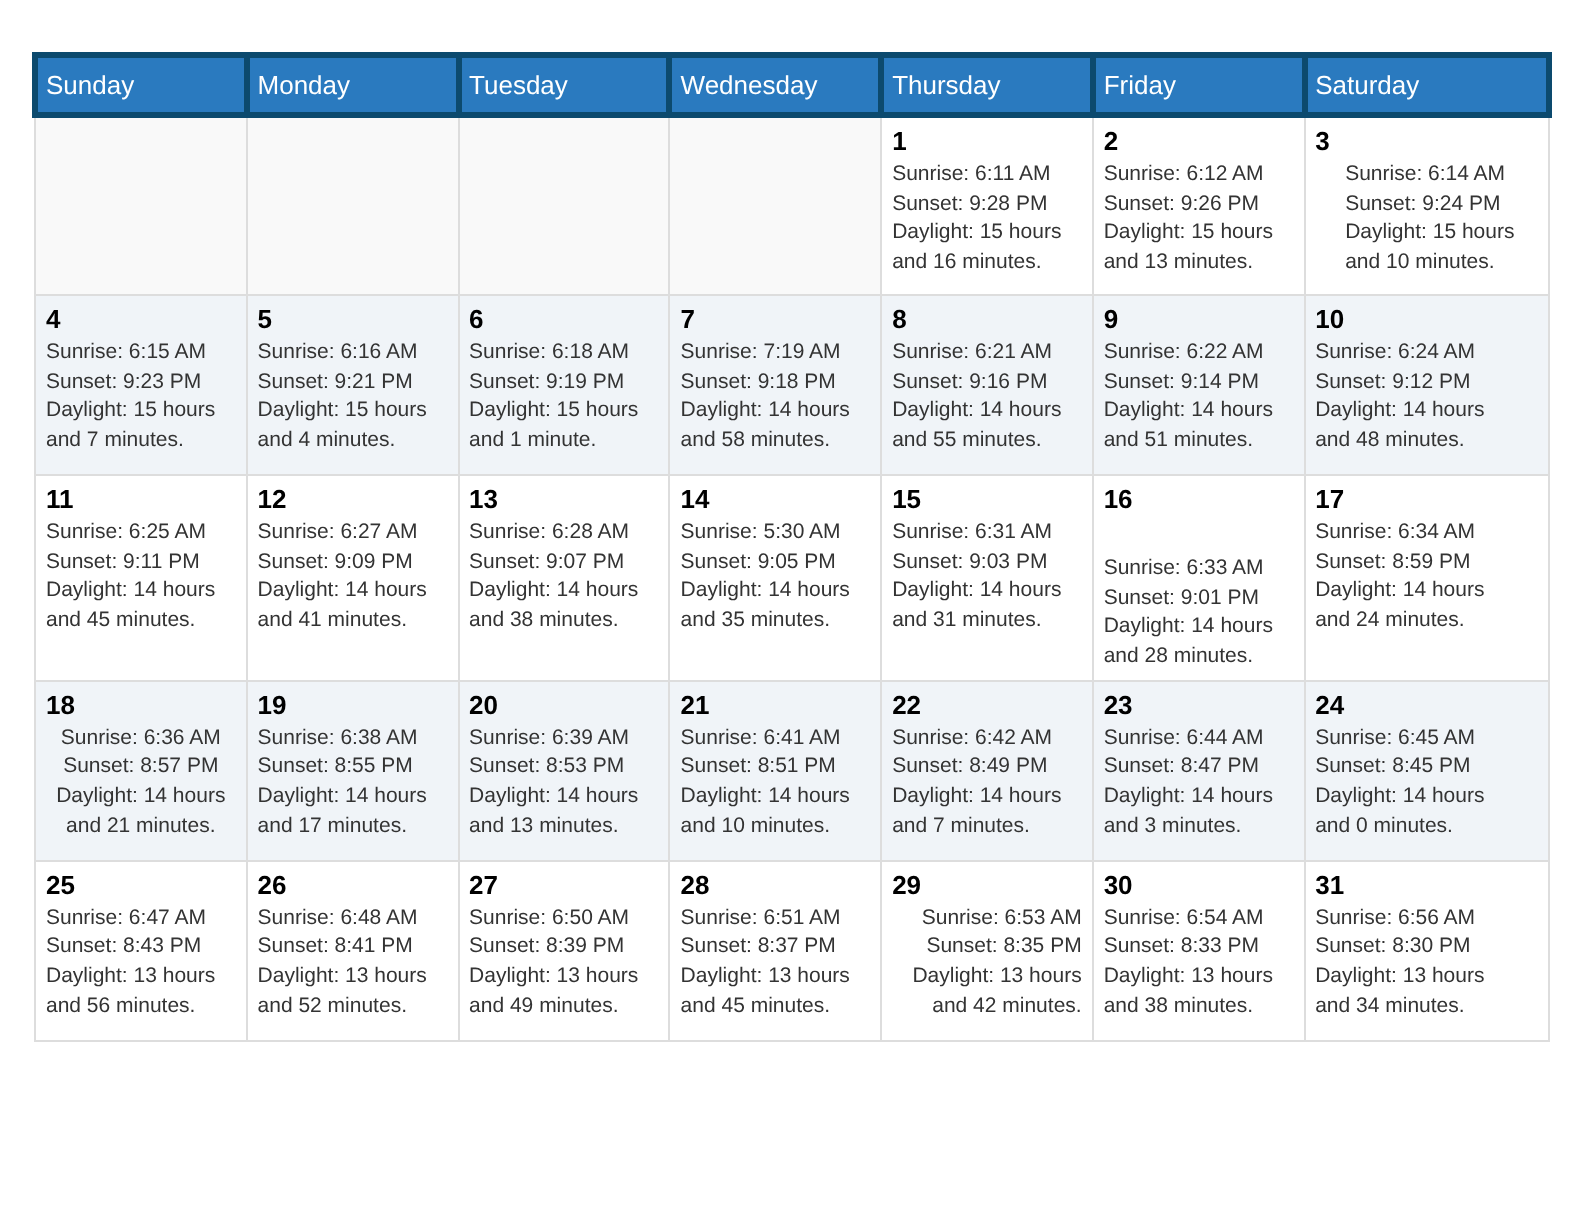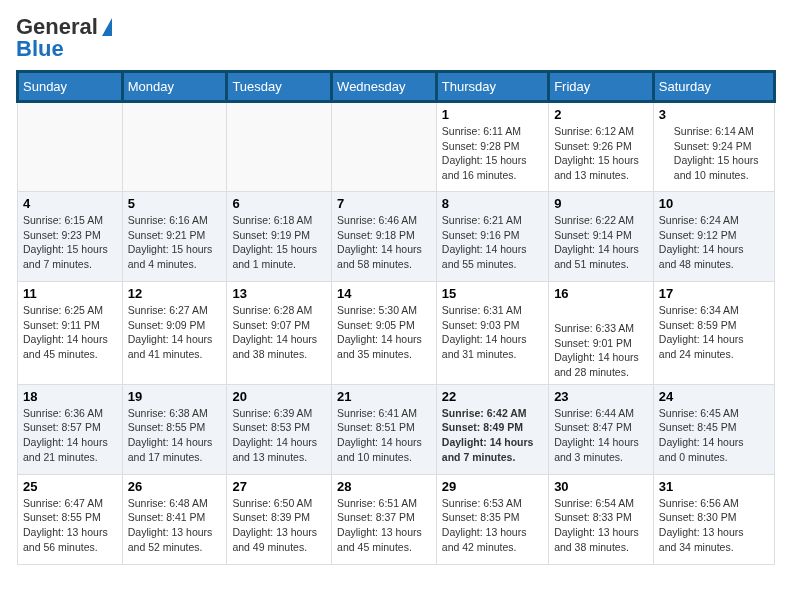--- a/index.html
+++ b/index.html
@@ -98,27 +98,20 @@
       line-height: 1.4;
     }
     .empty-cell {
       background: #f9f9f9;
     }
   </style>
 </head>
 <body>
 
 <div class="header-area">
-  <div class="logo">
-    <div style="display:flex;align-items:center;">
-      <span class="logo-general">General</span>
-      <span class="logo-triangle"></span>
-    </div>
-    <span class="logo-blue">Blue</span>
-  </div>
 </div>
 
 <table>
   <thead>
     <tr>
     <th>Sunday</th>
         <th>Monday</th>
         <th>Tuesday</th>
         <th>Wednesday</th>
         <th>Thursday</th>
@@ -171,21 +164,21 @@
         </td>
         <td>
           <span class="day-num">6</span>
           <div class="day-info" style="white-space: pre-line;">Sunrise: 6:18 AM
 Sunset: 9:19 PM
 Daylight: 15 hours
 and 1 minute.</div>
         </td>
         <td>
           <span class="day-num">7</span>
-          <div class="day-info" style="white-space: pre-line;">Sunrise: 6:46 AM
+          <div class="day-info" style="white-space: pre-line;">Sunrise: 7:19 AM
 Sunset: 9:18 PM
 Daylight: 14 hours
 and 58 minutes.</div>
         </td>
         <td>
           <span class="day-num">8</span>
           <div class="day-info" style="white-space: pre-line;">Sunrise: 6:21 AM
 Sunset: 9:16 PM
 Daylight: 14 hours
 and 55 minutes.</div>
@@ -252,21 +245,21 @@
           <span class="day-num">17</span>
           <div class="day-info" style="white-space: pre-line;">Sunrise: 6:34 AM
 Sunset: 8:59 PM
 Daylight: 14 hours
 and 24 minutes.</div>
         </td>
       </tr>
       <tr>
         <td>
           <span class="day-num">18</span>
-          <div class="day-info" style="white-space: pre-line;">Sunrise: 6:36 AM
+          <div class="day-info" style="white-space: pre-line; text-align: center;">Sunrise: 6:36 AM
 Sunset: 8:57 PM
 Daylight: 14 hours
 and 21 minutes.</div>
         </td>
         <td>
           <span class="day-num">19</span>
           <div class="day-info" style="white-space: pre-line;">Sunrise: 6:38 AM
 Sunset: 8:55 PM
 Daylight: 14 hours
 and 17 minutes.</div>
@@ -280,21 +273,21 @@
         </td>
         <td>
           <span class="day-num">21</span>
           <div class="day-info" style="white-space: pre-line;">Sunrise: 6:41 AM
 Sunset: 8:51 PM
 Daylight: 14 hours
 and 10 minutes.</div>
         </td>
         <td>
           <span class="day-num">22</span>
-          <div class="day-info" style="white-space: pre-line; font-weight: bold;">Sunrise: 6:42 AM
+          <div class="day-info" style="white-space: pre-line;">Sunrise: 6:42 AM
 Sunset: 8:49 PM
 Daylight: 14 hours
 and 7 minutes.</div>
         </td>
         <td>
           <span class="day-num">23</span>
           <div class="day-info" style="white-space: pre-line;">Sunrise: 6:44 AM
 Sunset: 8:47 PM
 Daylight: 14 hours
 and 3 minutes.</div>
@@ -304,21 +297,21 @@
           <div class="day-info" style="white-space: pre-line;">Sunrise: 6:45 AM
 Sunset: 8:45 PM
 Daylight: 14 hours
 and 0 minutes.</div>
         </td>
       </tr>
       <tr>
         <td>
           <span class="day-num">25</span>
           <div class="day-info" style="white-space: pre-line;">Sunrise: 6:47 AM
-Sunset: 8:55 PM
+Sunset: 8:43 PM
 Daylight: 13 hours
 and 56 minutes.</div>
         </td>
         <td>
           <span class="day-num">26</span>
           <div class="day-info" style="white-space: pre-line;">Sunrise: 6:48 AM
 Sunset: 8:41 PM
 Daylight: 13 hours
 and 52 minutes.</div>
         </td>
@@ -331,21 +324,21 @@
         </td>
         <td>
           <span class="day-num">28</span>
           <div class="day-info" style="white-space: pre-line;">Sunrise: 6:51 AM
 Sunset: 8:37 PM
 Daylight: 13 hours
 and 45 minutes.</div>
         </td>
         <td>
           <span class="day-num">29</span>
-          <div class="day-info" style="white-space: pre-line;">Sunrise: 6:53 AM
+          <div class="day-info" style="white-space: pre-line; text-align: right;">Sunrise: 6:53 AM
 Sunset: 8:35 PM
 Daylight: 13 hours
 and 42 minutes.</div>
         </td>
         <td>
           <span class="day-num">30</span>
           <div class="day-info" style="white-space: pre-line;">Sunrise: 6:54 AM
 Sunset: 8:33 PM
 Daylight: 13 hours
 and 38 minutes.</div>

